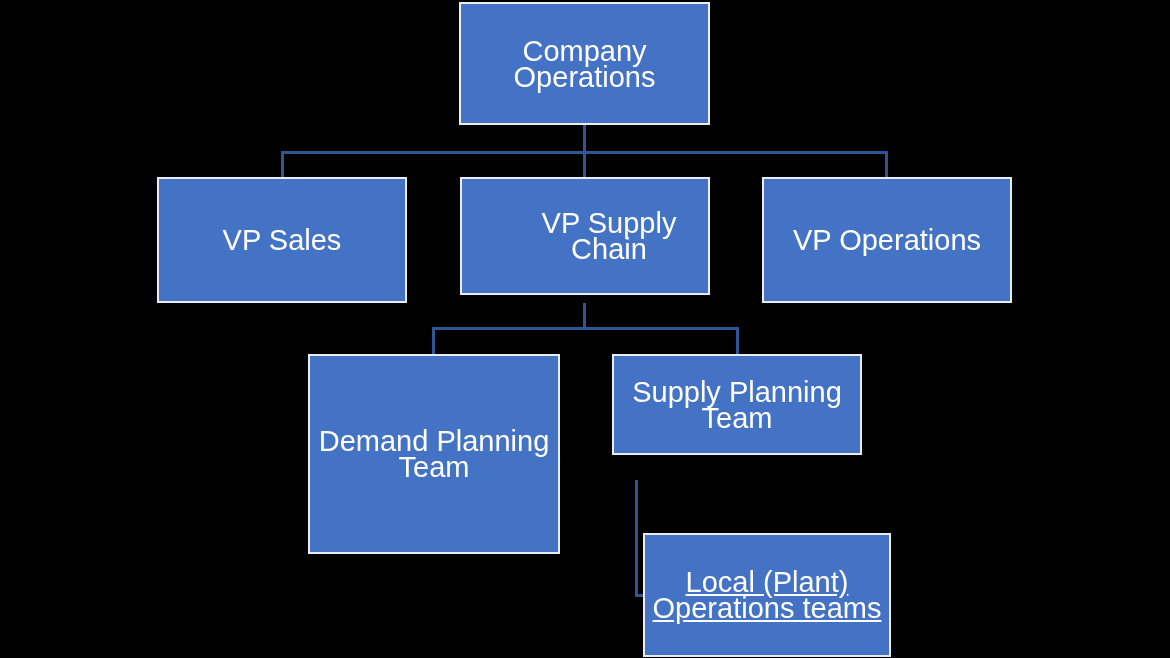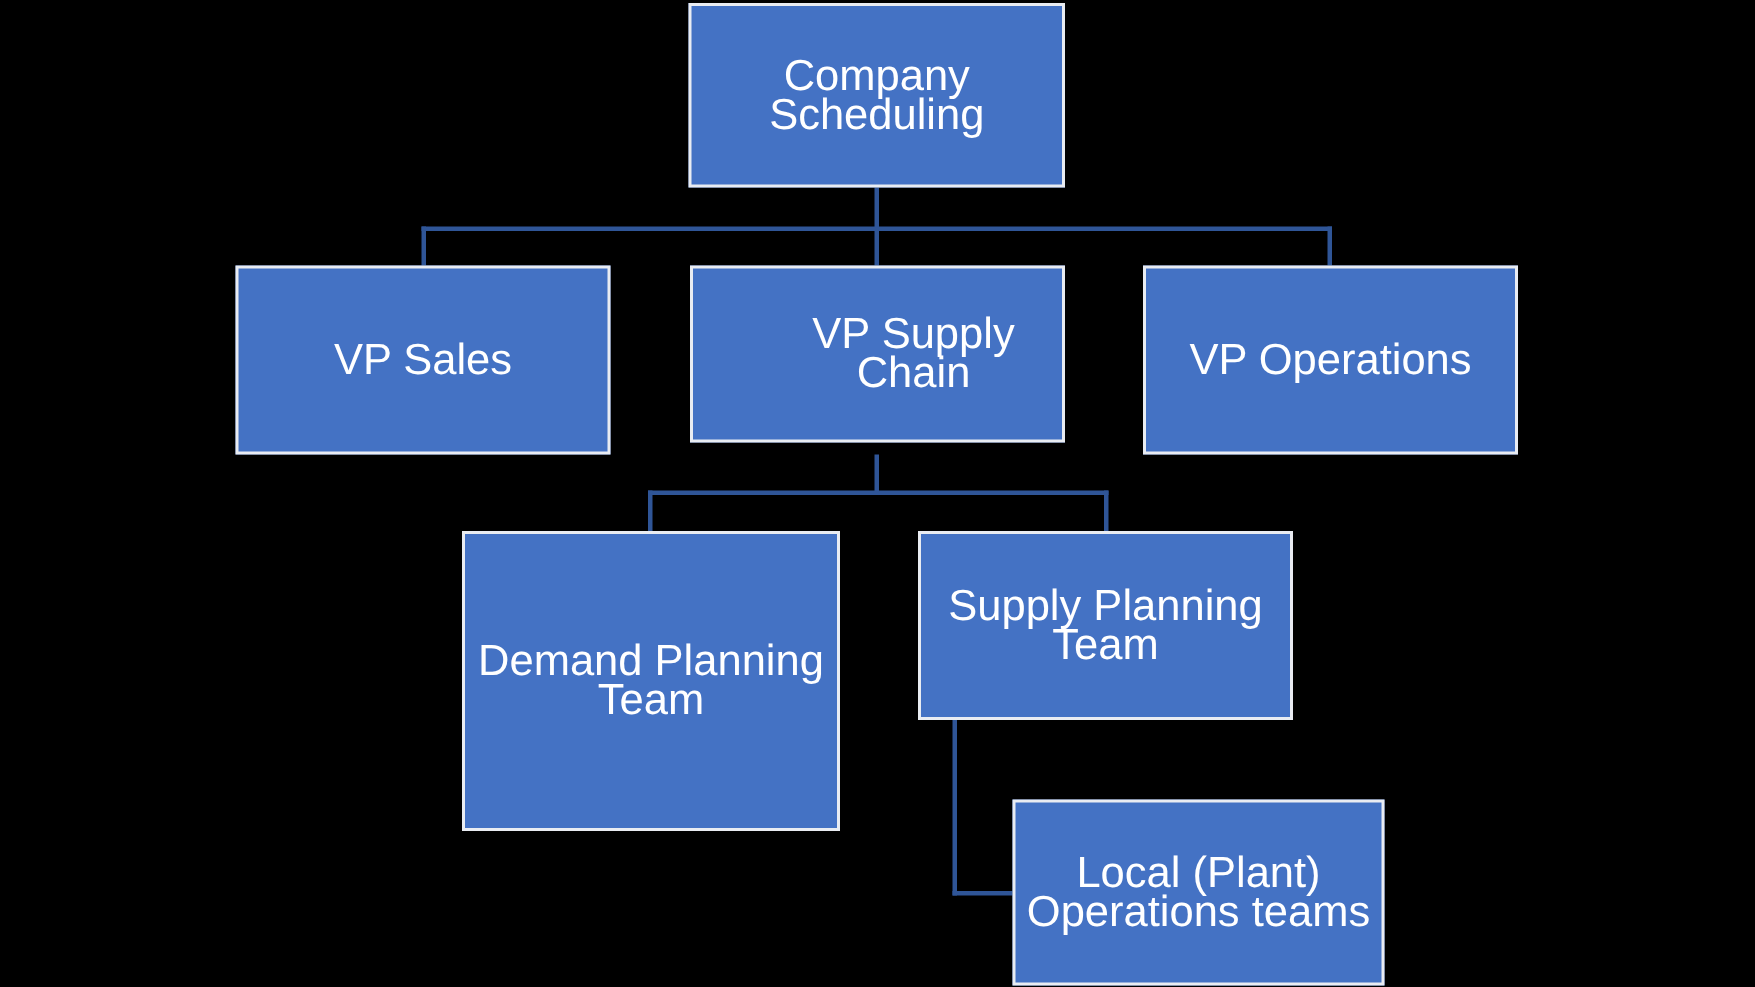--- a/index.html
+++ b/index.html
@@ -32,42 +32,42 @@
   .connector {
     position: absolute;
     background: var(--connector, #2F5597);
   }
   
   #node-company-management      { left: 459px; top: 2px;   width: 251px; height: 123px; }
   #node-vp-sales                { left: 157px; top: 177px; width: 250px; height: 126px; }
   #node-vp-supply-chain         { left: 460px; top: 177px; width: 250px; height: 118px; padding-left: 48px; }
   #node-vp-operations           { left: 762px; top: 177px; width: 250px; height: 126px; text-align: right; }
   #node-demand-planning-team    { left: 308px; top: 354px; width: 252px; height: 200px; }
-  #node-supply-planning-team    { left: 612px; top: 354px; width: 250px; height: 126px; }
-  #node-local-plant-scheduling-teams { left: 675px; top: 533px; width: 248px; height: 124px; }
+  #node-supply-planning-team    { left: 612px; top: 354px; width: 250px; height: 101px; }
+  #node-local-plant-scheduling-teams { left: 643px; top: 533px; width: 248px; height: 124px; text-decoration: underline; }
 </style>
 </head>
 <body>
 
 <div class="canvas">
 
   <div class="connector" style="left: 583px; top: 125px; width: 3px; height: 52px;"></div>
   <div class="connector" style="left: 281px; top: 151px; width: 607px; height: 3px;"></div>
   <div class="connector" style="left: 281px; top: 151px; width: 3px; height: 26px;"></div>
   <div class="connector" style="left: 885px; top: 151px; width: 3px; height: 26px;"></div>
   <div class="connector" style="left: 583px; top: 303px; width: 3px; height: 27px;"></div>
   <div class="connector" style="left: 432px; top: 327px; width: 307px; height: 3px;"></div>
   <div class="connector" style="left: 432px; top: 327px; width: 3px; height: 27px;"></div>
   <div class="connector" style="left: 736px; top: 327px; width: 3px; height: 27px;"></div>
   <div class="connector" style="left: 635px; top: 480px; width: 3px; height: 117px;"></div>
   <div class="connector" style="left: 635px; top: 594px; width: 40px; height: 3px;"></div>
 
   <div class="org-node" id="node-company-management">
     <div>Company</div>
-    <div>Scheduling</div>
+    <div>Operations</div>
   </div>
 
   <div class="org-node" id="node-vp-sales">
     <div>VP Sales</div>
   </div>
 
   <div class="org-node" id="node-vp-supply-chain">
     <div>VP Supply Chain</div>
   </div>
 

